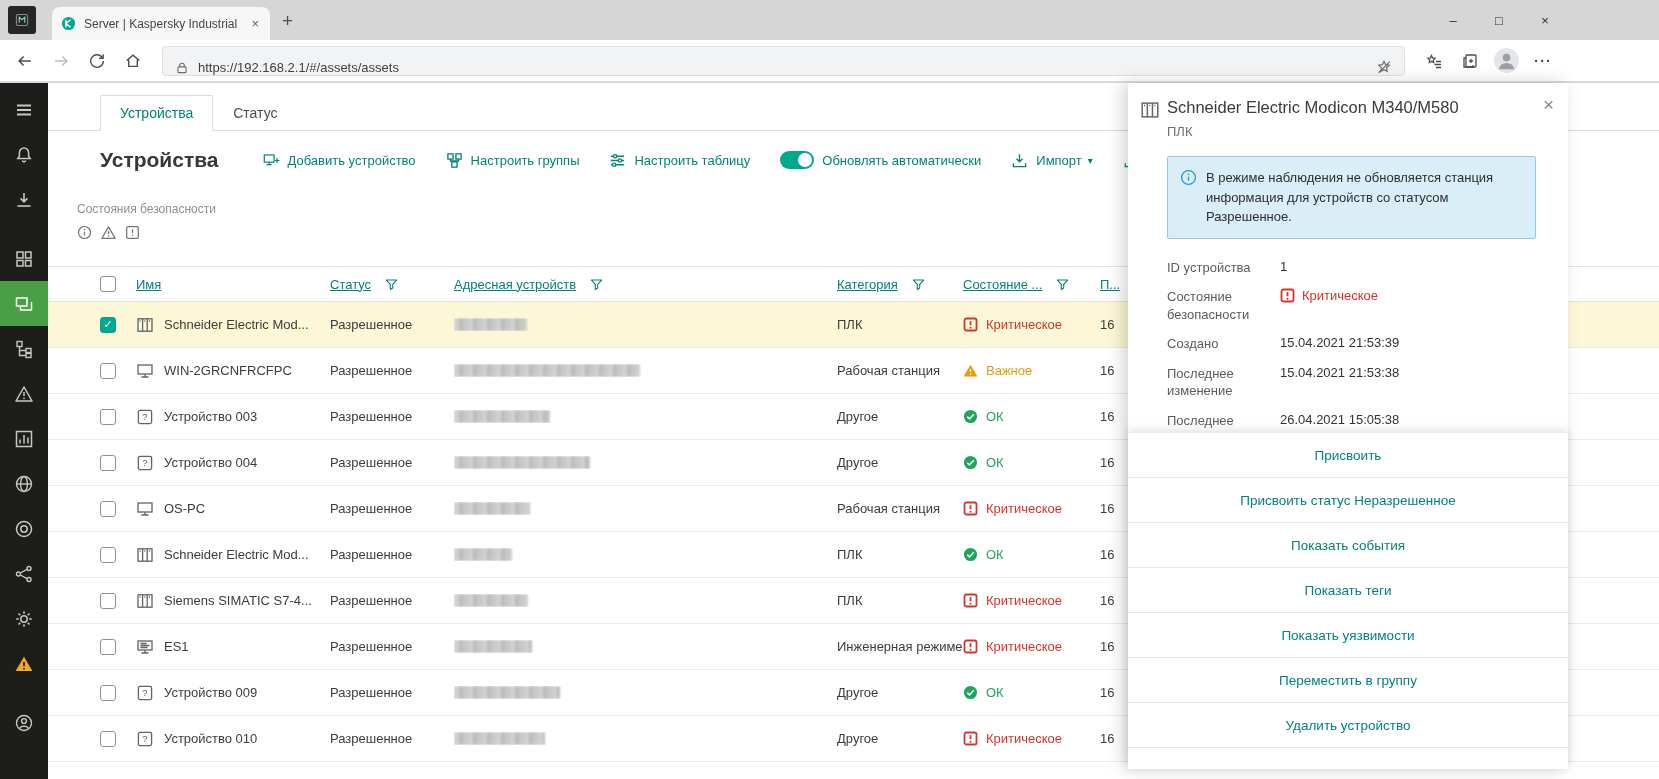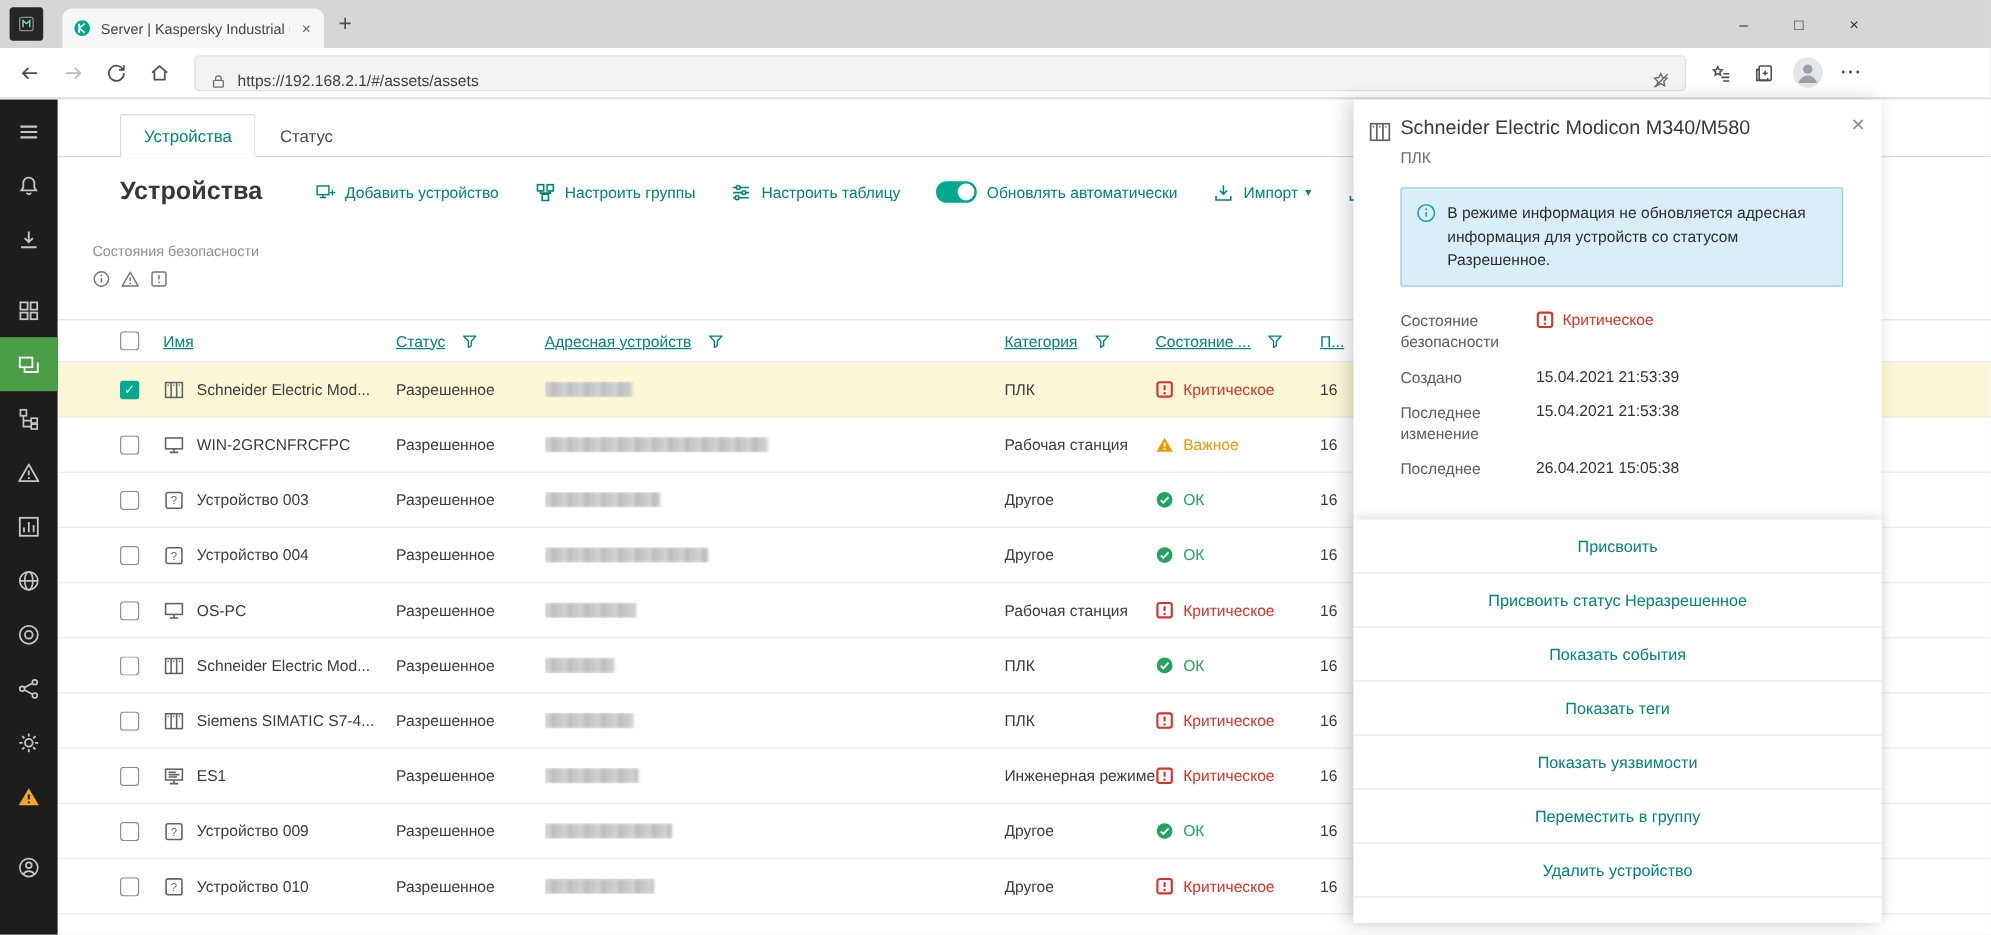--- a/index.html
+++ b/index.html
@@ -763,23 +763,27 @@
     </div>
     <span class="pclose">×</span>
     <div class="infobox">
       <span class="ic">
           <svg viewBox="0 0 18 18" fill="none" stroke="currentColor" stroke-width="1.4">
             <circle cx="9" cy="9" r="7.3"></circle>
             <path d="M9 8.2v4.2"></path>
             <circle cx="9" cy="5.6" r=".9" fill="currentColor" stroke="none"></circle>
           </svg>
         </span>
-      <span class="infotext">В режиме информация не обновляется адресная информация для устройств со статусом Разрешенное.</span>
+      <span class="infotext">В режиме наблюдения не обновляется станция информация для устройств со статусом Разрешенное.</span>
     </div>
     <div class="pfields" id="pfields">
+        <div class="pfield">
+          <div class="pflabel">ID устройства</div>
+          <div class="pfvalue">1</div>
+        </div>
         <div class="pfield">
           <div class="pflabel">Состояние безопасности</div>
           <div class="pfvalue st-critical"><span class="ic">
               <svg viewBox="0 0 16 16">
                 <rect x="1.6" y="1.6" width="12.8" height="12.8" rx="2" fill="none" stroke="currentColor" stroke-width="1.9"></rect>
                 <path d="M8 4.4v4.4" stroke="currentColor" stroke-width="1.9"></path>
                 <circle cx="8" cy="11.4" r="1.05" fill="currentColor"></circle>
               </svg>
             </span>Критическое</div>
         </div>

